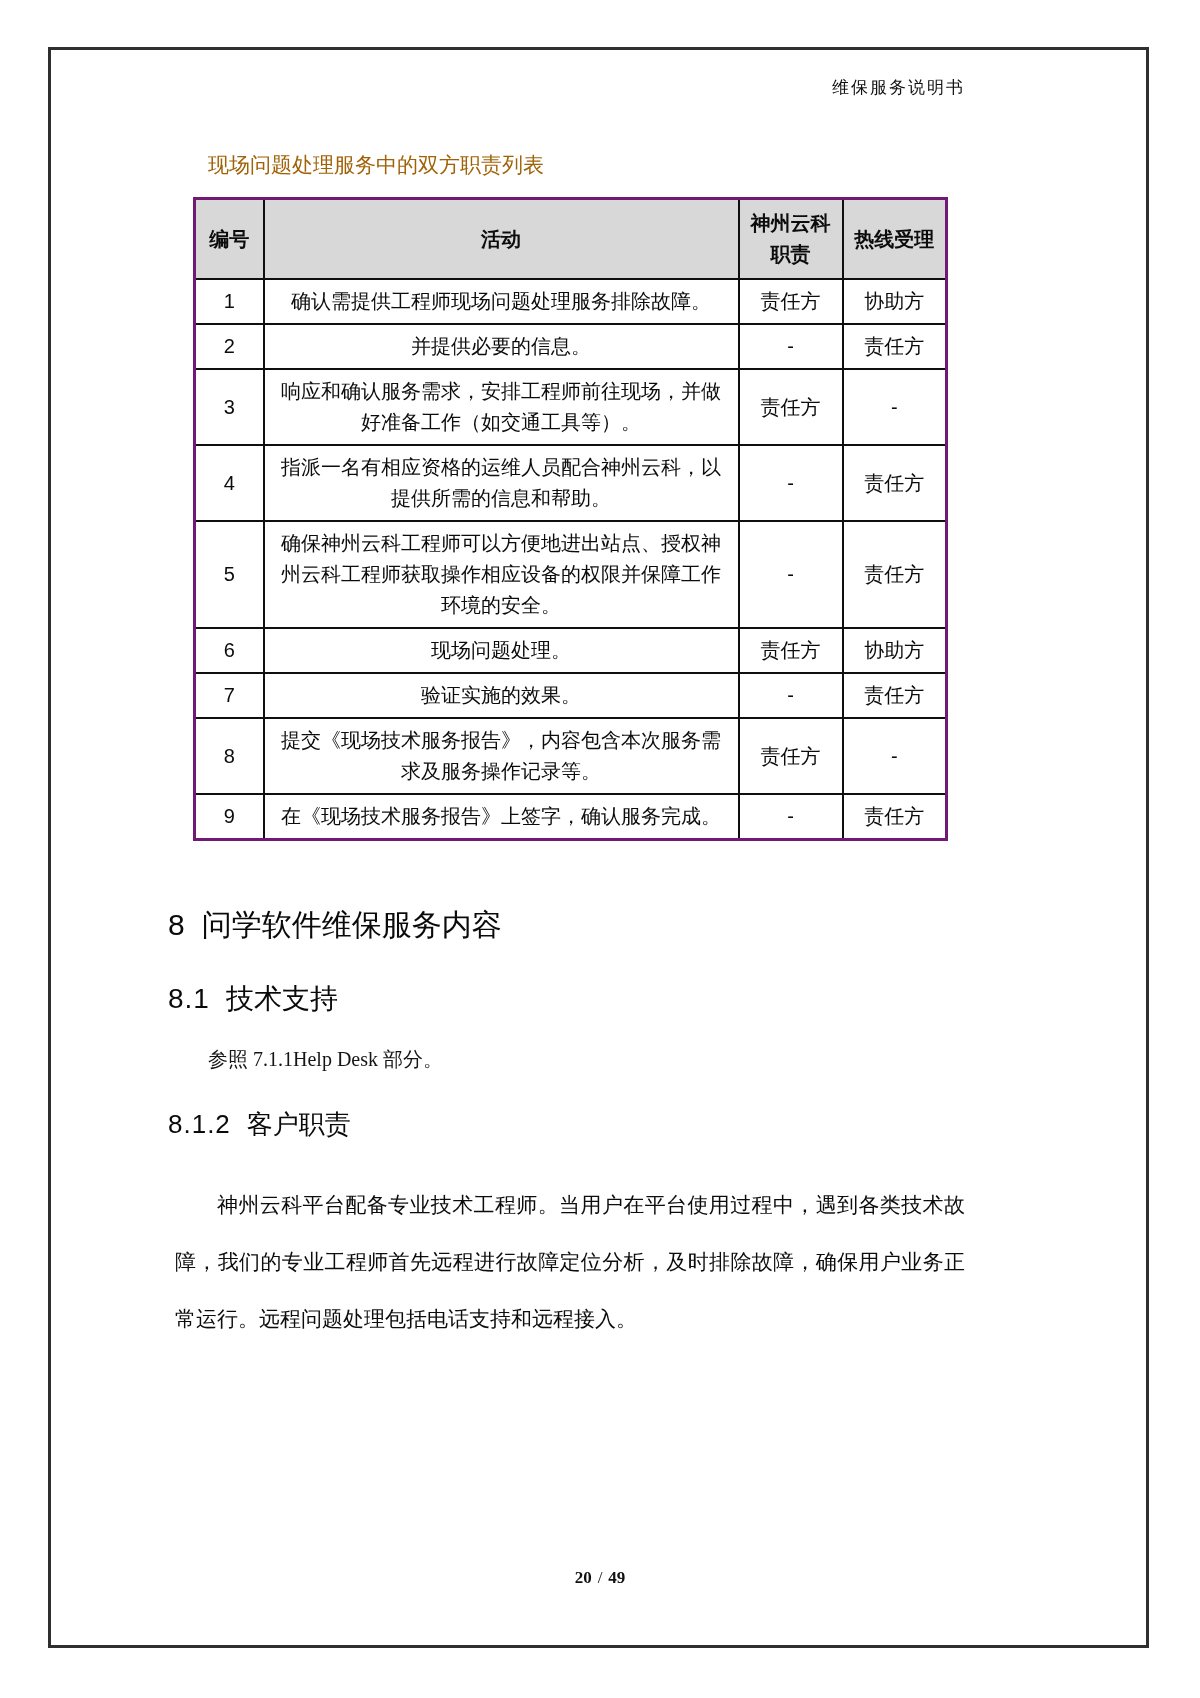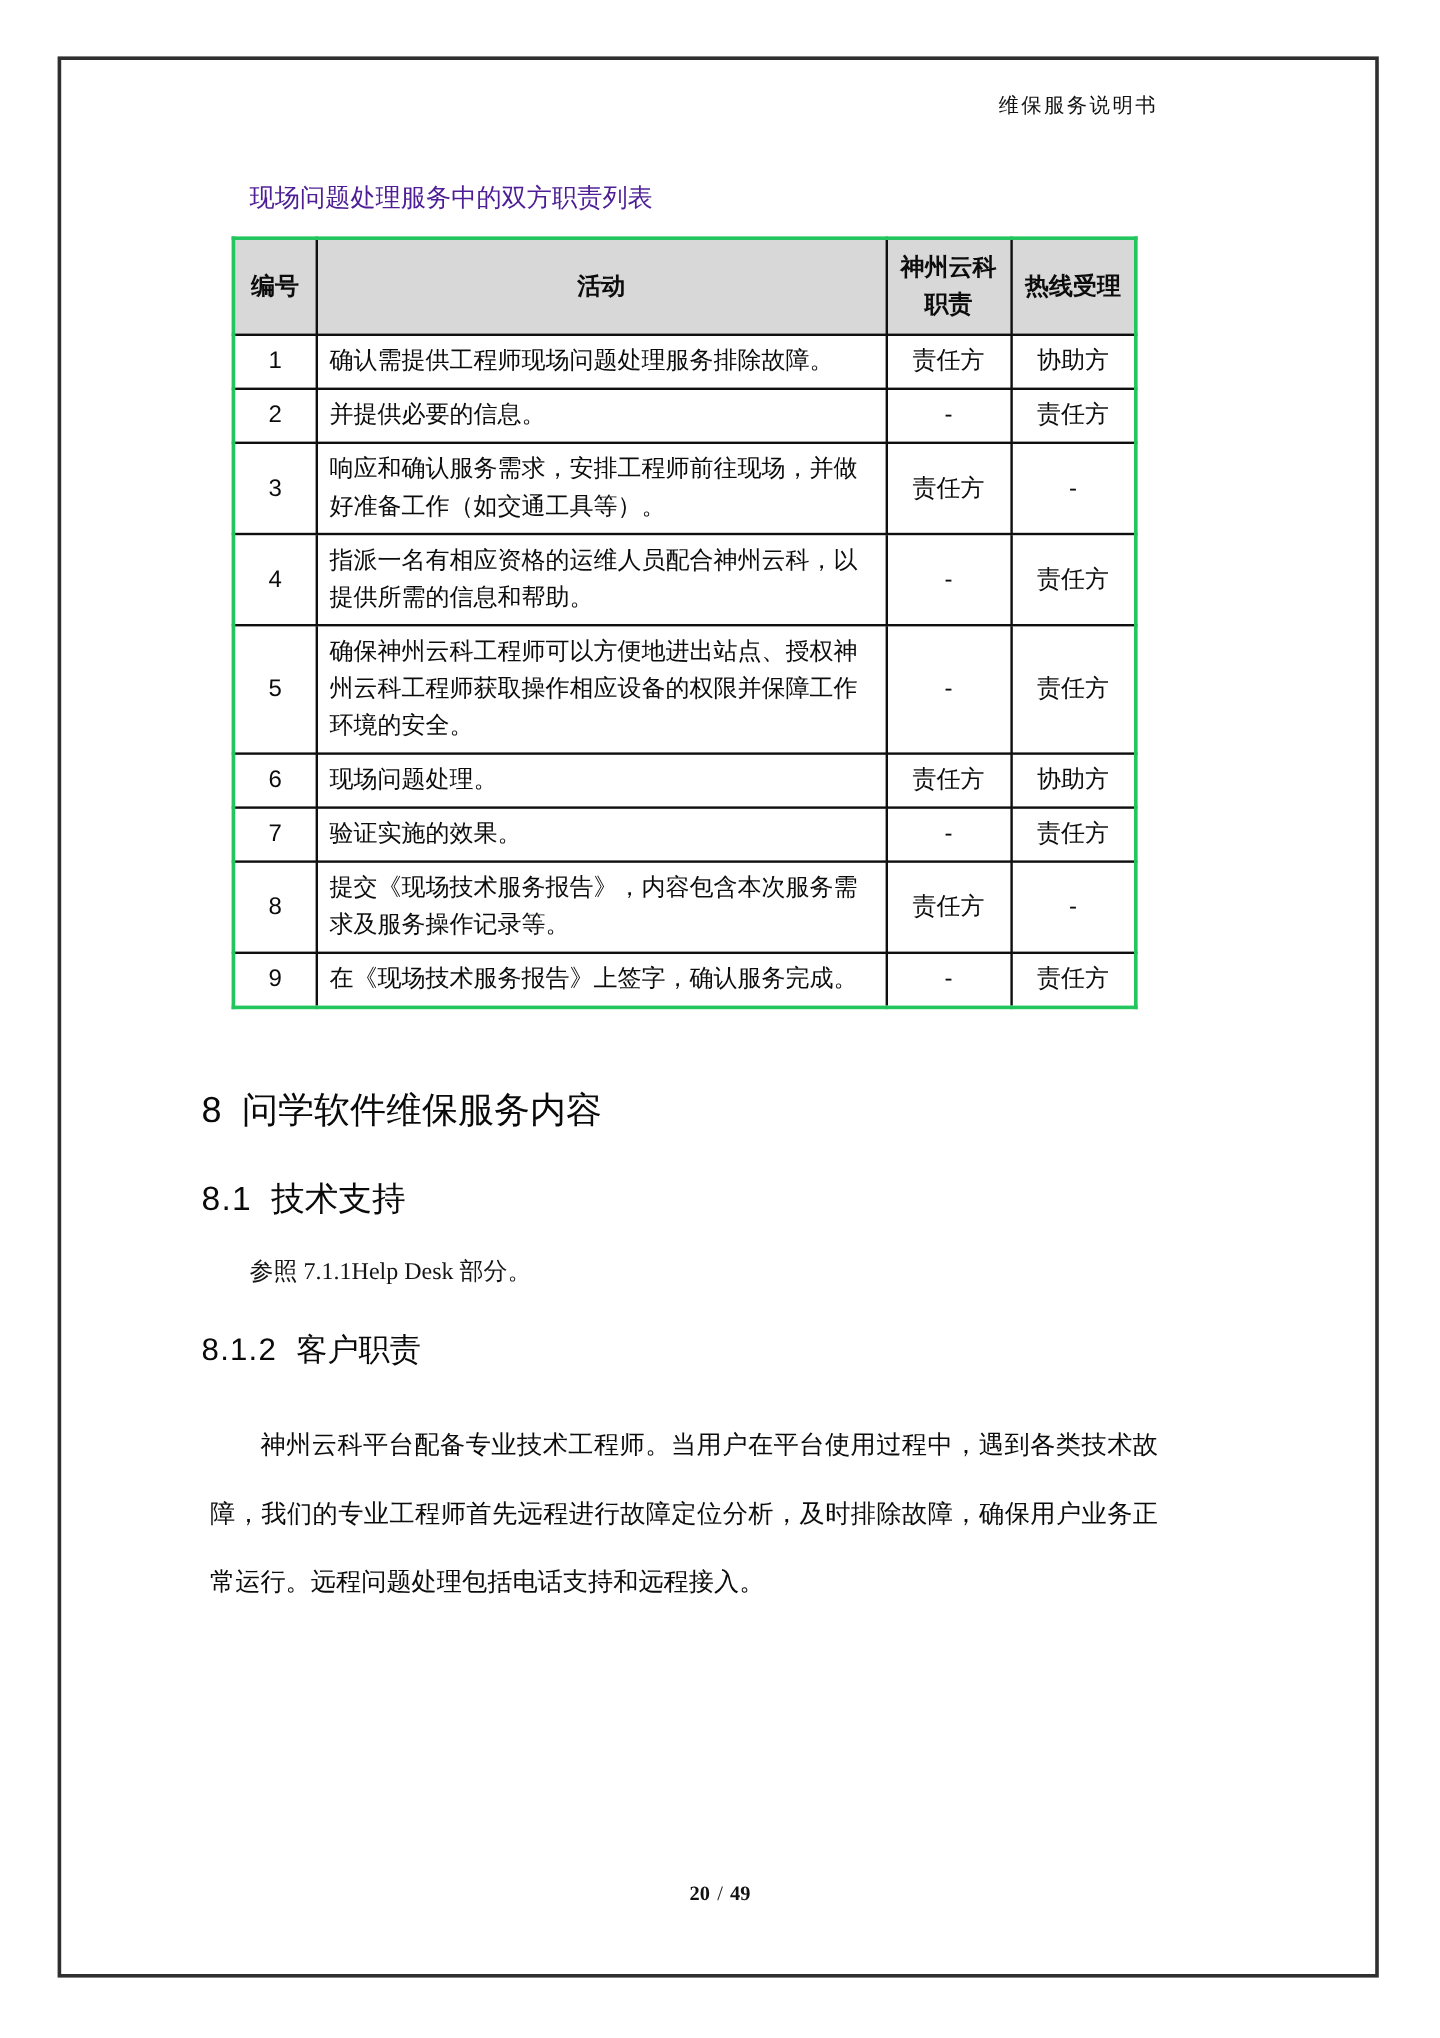--- a/index.html
+++ b/index.html
@@ -24,27 +24,27 @@
   .doc-header{
     text-align:right;
     font-family:Liberation Serif, serif;
     font-size:17px;
     letter-spacing:2px;
     color:#111;
   }
   .intro{
     margin:52px 0 18px 40px;
     font-size:21px;
-    color:#4c1d95;
+    color:#a16207;
   }
   table.resp{
     border-collapse:collapse;
     width:752px;
     margin-left:25px;
-    border:3px solid #22c55e;
+    border:3px solid #701a75;
     table-layout:fixed;
   }
   table.resp th, table.resp td{
     border:2px solid #0f0f0f;
     font-size:20px;
     line-height:1.55;
     padding:6px 10px;
     vertical-align:middle;
     color:#0c0c0c;
   }
@@ -52,21 +52,21 @@
     background:#d8d8d8;
     font-weight:700;
     text-align:center;
     padding:8px 6px;
   }
   col.c-num{width:69px;}
   col.c-act{width:475px;}
   col.c-vendor{width:104px;}
   col.c-cust{width:104px;}
   td.num, td.role{text-align:center;}
-  td.act{text-align:left;padding-left:14px;}
+  td.act{text-align:center;padding-left:14px;}
   tbody tr{height:44px;}
   .h1,.h2,.h3{
     display:flex;align-items:baseline;gap:16px;
     color:#0a0a0a;
   }
   .h1{margin:64px 0 0 0;font-size:30px;}
   .h2{margin:34px 0 0 0;font-size:28px;}
   .h3{margin:34px 0 0 0;font-size:26px;}
   .h-num{font-weight:400;letter-spacing:1px;}
   .h-title{font-weight:400;text-align:center;}

